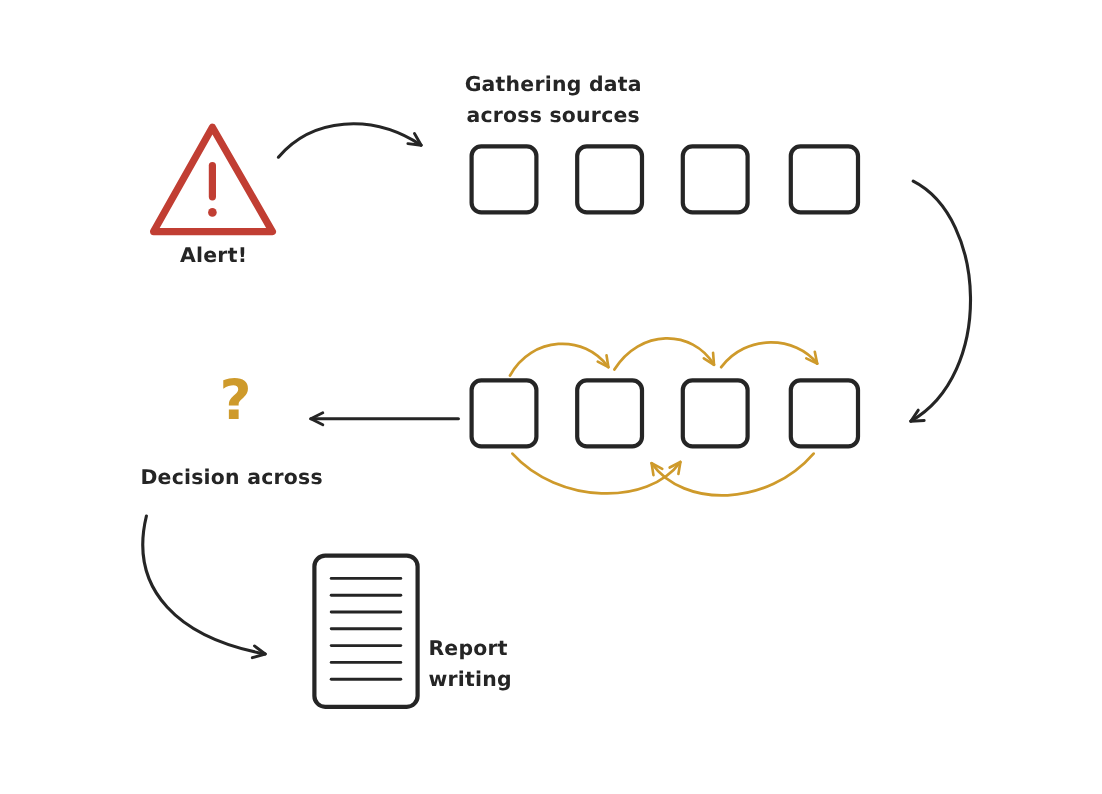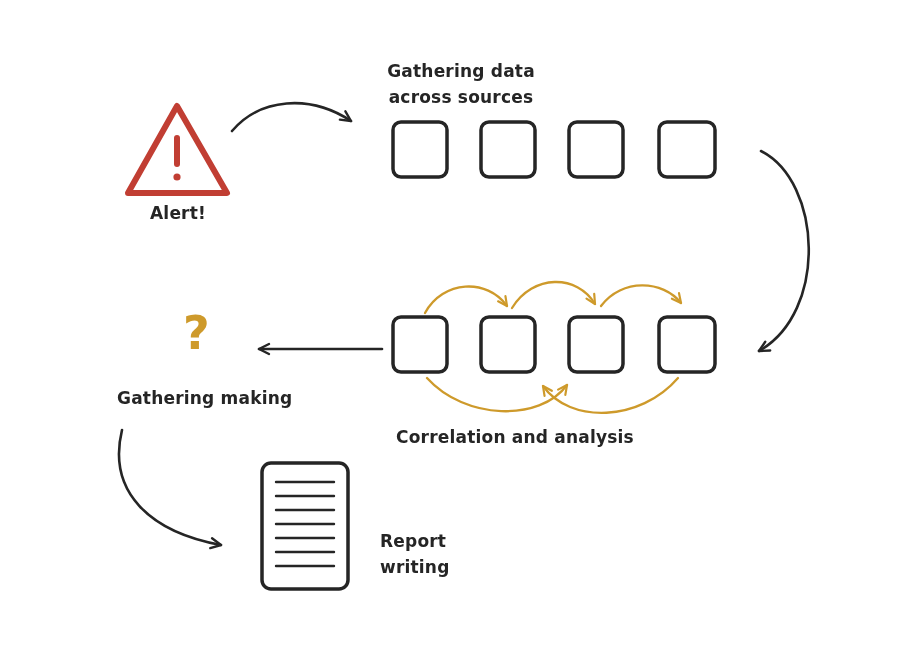--- a/index.html
+++ b/index.html
@@ -107,21 +107,20 @@
         <line x1="251" y1="552" x2="309" y2="552"></line>
         <line x1="251" y1="566" x2="309" y2="566"></line>
       </g>
     </g>
   </svg>
 
   <div class="label center" style="left:346px; top:58px; width:180px;">Gathering data across sources</div>
 
   <div class="label center" style="left:112px; top:200px; width:82px;">Alert!</div>
 
-  <div class="label nowrap" style="left:371px; top:424px;">Correlation and analysis</div>
 
   <div class="question-mark">?</div>
 
-  <div class="label nowrap" style="left:92px; top:385px;">Gathering making</div>
+  <div class="label nowrap" style="left:92px; top:385px;">Decision across</div>
 
-  <div class="label" style="left:355px; top:528px; width:100px;">Report writing</div>
+  <div class="label" style="left:332px; top:528px; width:100px;">Report writing</div>
 
 </div>
 
 </body></html>

